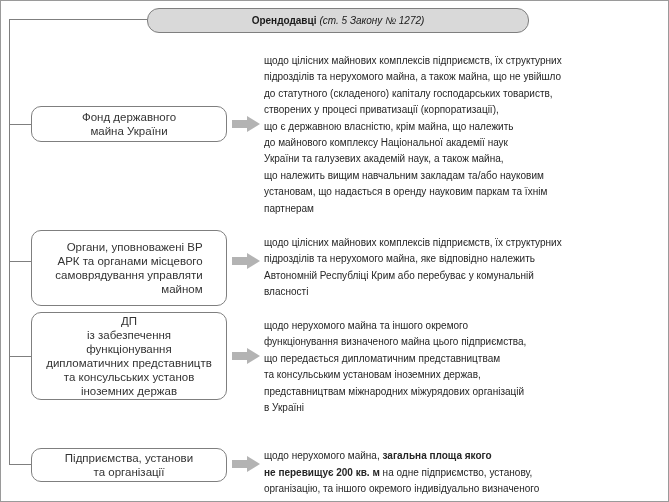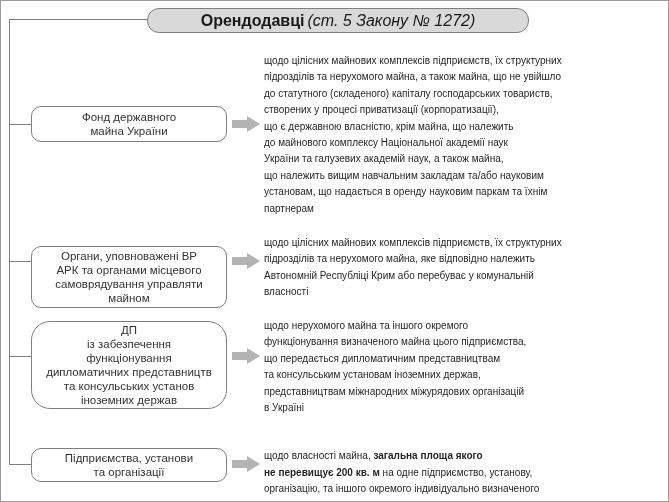--- a/index.html
+++ b/index.html
@@ -15,21 +15,21 @@
   }
 
   .header-box {
     position: absolute;
     left: 146px; top: 7px;
     width: 380px; height: 23px;
     background: #d9d9d9;
     border: 1px solid #7f7f7f;
     border-radius: 12px;
     display: flex; align-items: center; justify-content: center;
-    font-size: 16px; color: #1a1a1a;
+    font-size: 10px; color: #1a1a1a;
     z-index: 2;
     text-align: center;
   }
   .header-box .b { font-weight: bold; }
   .header-box .i { font-style: italic; margin-left: 3px; }
 
   .line { position: absolute; background: #7f7f7f; z-index: 1; }
 
   .cat-box {
     position: absolute;
@@ -94,36 +94,36 @@
 підрозділів та нерухомого майна, а також майна, що не увійшло
 до статутного (складеного) капіталу господарських товариств,
 створених у процесі приватизації (корпоратизації),
 що є державною власністю, крім майна, що належить
 до майнового комплексу Національної академії наук
 України та галузевих академій наук, а також майна,
 що належить вищим навчальним закладам та/або науковим
 установам, що надається в оренду науковим паркам та їхнім
 партнерам</div>
 
-  <div class="cat-box" style="top:245px; height:62px;">
+  <div class="cat-box" style="top:229px; height:76px;text-align:right;">
     <span>Органи, уповноважені ВР
 АРК та органами місцевого
 самоврядування управляти
 майном</span>
   </div>
   <div class="arrow" style="top:252px;">
     <div class="shaft"></div>
     <div class="head"></div>
   </div>
   <div class="desc" style="top:234px;">щодо цілісних майнових комплексів підприємств, їх структурних
 підрозділів та нерухомого майна, яке відповідно належить
 Автономній Республіці Крим або перебуває у комунальній
 власності</div>
 
-  <div class="cat-box" style="top:320px; height:88px;border-radius:19px;">
+  <div class="cat-box" style="top:311px; height:88px;">
     <span>ДП
 із забезпечення
 функціонування
 дипломатичних представництв
 та консульських установ
 іноземних держав</span>
   </div>
   <div class="arrow" style="top:347px;">
     <div class="shaft"></div>
     <div class="head"></div>
@@ -137,19 +137,19 @@
 
   <div class="cat-box" style="top:447px; height:33px;justify-content:center;">
     <span>Підприємства, установи
 та організації</span>
   </div>
   <div class="arrow" style="top:455px;">
     <div class="shaft"></div>
     <div class="head"></div>
   </div>
   <div class="desc" style="top:431px;">
-    <span>щодо власності майна, </span><span class="bold">загальна площа якого
+    <span>щодо нерухомого майна, </span><span class="bold">загальна площа якого
 не перевищує 200 кв. м</span><span> на одне підприємство, установу,
 організацію, та іншого окремого індивідуально визначеного
 майна</span>
   </div>
 
 </div>
 
 </body></html>

